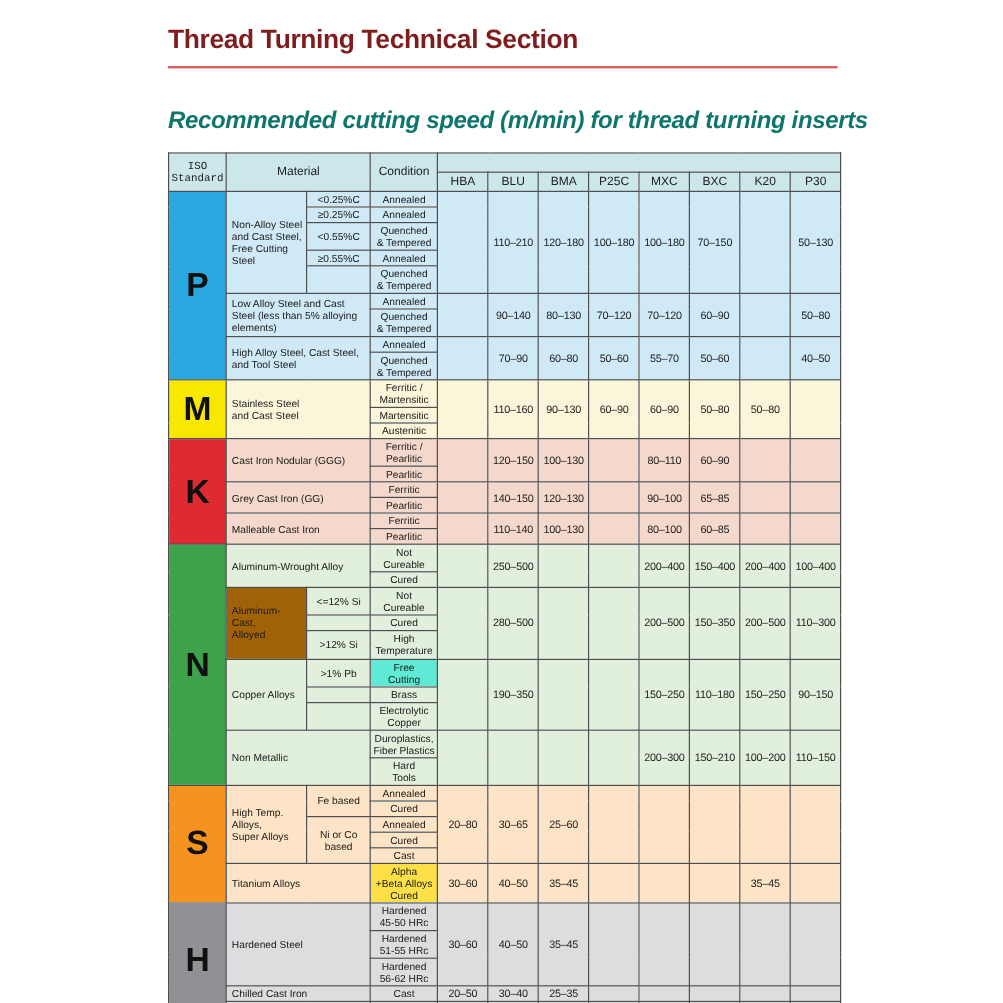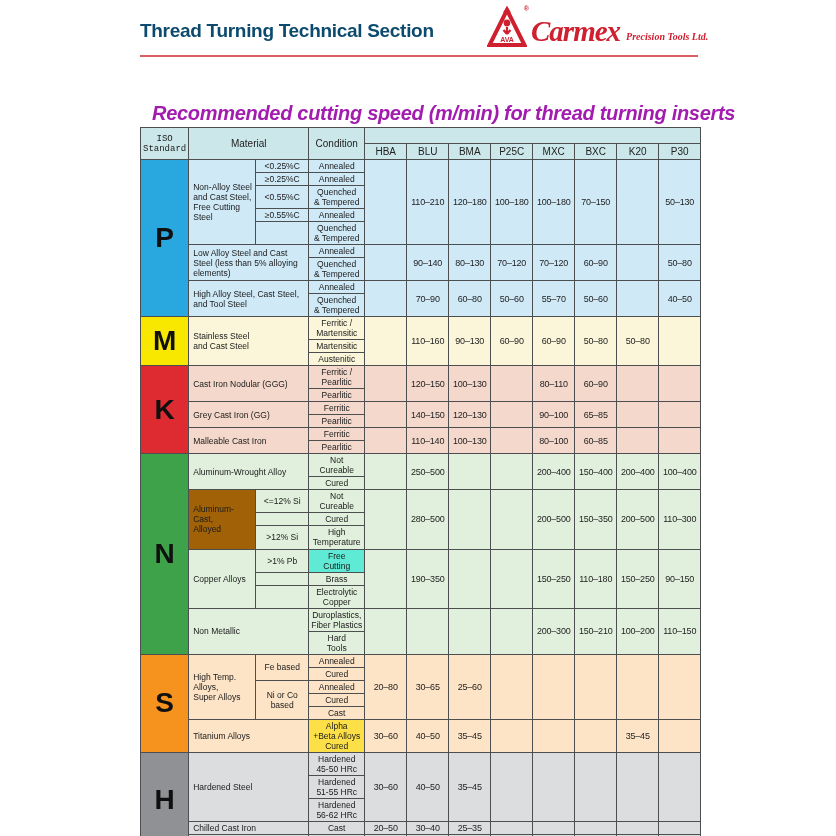--- a/index.html
+++ b/index.html
@@ -3,43 +3,43 @@
 <meta charset="utf-8">
 <style>
   html,body { margin:0; padding:0; background:#ffffff; }
   .page {
     position:relative; width:836px; height:836px; background:#ffffff;
     font-family:"Liberation Sans", sans-serif; overflow:hidden;
   }
   
   .title {
     position:absolute; left:140px; top:20px; margin:0;
-    font-size:19px; font-weight:bold; color:#0c4a6e; letter-spacing:-0.3px;
+    font-size:22px; font-weight:bold; color:#7f1d1d; letter-spacing:-0.3px;
   }
   .brand {
     position:absolute; left:487px; top:6px; display:flex; align-items:flex-end;
   }
   .brand .emblem-wrap { position:relative; width:40px; height:44px; }
   .brand .reg {
     position:absolute; right:-2px; top:-1px; font-size:7px; color:#cf2030; font-weight:bold;
   }
   .brand-name {
     font-family:"Liberation Serif", serif; font-style:italic; font-weight:bold;
     font-size:29px; color:#cf2030; line-height:1; margin-left:4px; margin-bottom:4px; letter-spacing:-1px;
   }
   .brand-suffix {
     font-family:"Liberation Serif", serif; font-style:italic; font-weight:bold;
     font-size:10px; color:#cf2030; margin-left:6px; margin-bottom:8px; white-space:nowrap;
   }
   .red-rule {
     position:absolute; left:140px; top:55px; width:558px; height:2px; background:#d95f63;
   }
   .subtitle {
-    position:absolute; left:140px; top:90px; margin:12px;
-    font-size:20px; font-weight:bold; font-style:italic; color:#a21caf; letter-spacing:-0.3px;
+    position:absolute; left:140px; top:90px; margin:0;
+    font-size:20px; font-weight:bold; font-style:italic; color:#0f766e; letter-spacing:-0.3px;
   }
   
   #speed-table {
     position:absolute; left:140px; top:127px;
     border-collapse:collapse; table-layout:fixed;
   }
   #speed-table th, #speed-table td {
     border:1px solid #4d4e50; text-align:center; vertical-align:middle;
     white-space:pre-line; padding:1px 2px; overflow:hidden;
   }
@@ -52,34 +52,20 @@
   .cell-condition { font-size:8.5px; color:#1a1a1a; line-height:1.18; }
   .cell-value { font-size:9px; color:#232323; letter-spacing:-0.2px; }
 </style>
 </head>
 <body>
 
 <div class="page">
 
   <h1 class="title">Thread Turning Technical Section</h1>
 
-  <div class="brand">
-    <span class="emblem-wrap">
-      <svg width="40" height="44" viewBox="0 0 40 44">
-        <path d="M20 4 L37.5 39 L2.5 39 Z" fill="none" stroke="#cf2030" stroke-width="4"></path>
-        <path d="M20 0.5 L24 6.5 L16 6.5 Z" fill="#cf2030"></path>
-        <circle cx="20" cy="17" r="3.4" fill="#cf2030"></circle>
-        <path d="M20 21 v7 M20 28 l-3.5 -4 M20 28 l3.5 -4" stroke="#cf2030" stroke-width="2.2" fill="none"></path>
-        <text x="20" y="36" font-size="7" text-anchor="middle" fill="#cf2030" font-weight="bold" font-family="Liberation Sans, sans-serif">AVA</text>
-      </svg>
-      <span class="reg">®</span>
-    </span>
-    <span class="brand-name">Carmex</span>
-    <span class="brand-suffix">Precision Tools Ltd.</span>
-  </div>
 
   <div class="red-rule"></div>
 
   <h2 class="subtitle">Recommended cutting speed (m/min) for thread turning inserts</h2>
 
   <table id="speed-table">
       <colgroup>
         <col style="width: 43px;">
         <col style="width: 67px;">
         <col style="width: 53px;">

